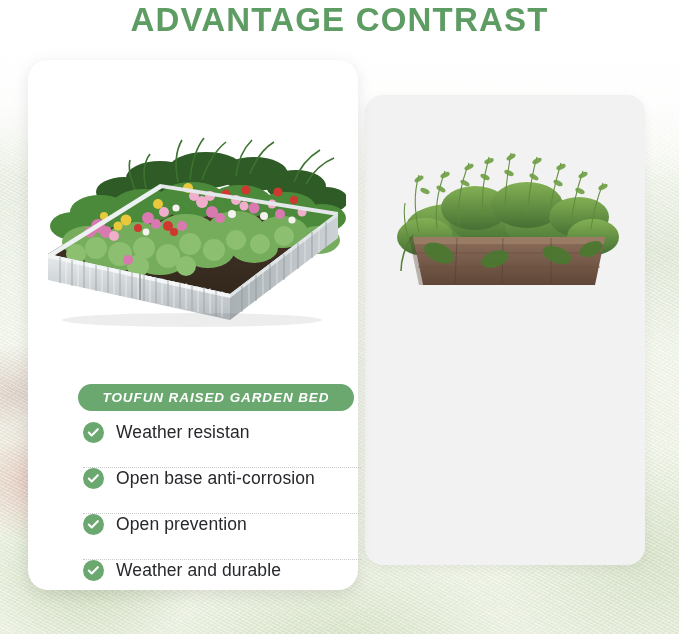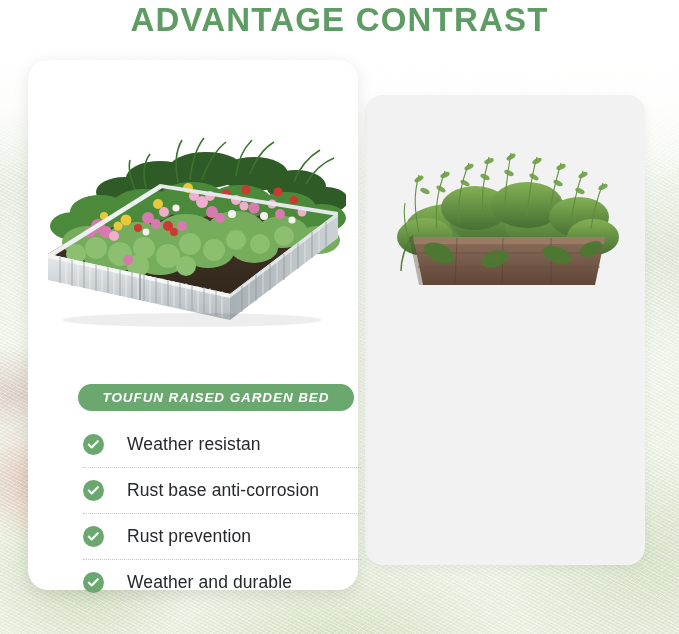--- a/index.html
+++ b/index.html
@@ -127,23 +127,21 @@
   }
 
   
   .list {
     position: absolute;
   }
   .list-left  { left: 55px;  top: 362px; width: 278px; }
 
   .list-item {
     display: flex;
-    align-items: center;
     height: 33px;
-    gap: 11px;
   }
   .list-item + .list-item { border-top: 1px dotted #c9c9c9; }
   .list-left  .list-item { height: 45px; }
 
   .badge-icon {
     flex: 0 0 auto;
     width: 21px;
     height: 21px;
     border-radius: 50%;
     display: flex;
@@ -471,29 +469,29 @@
             </svg>
         </span>
         <span class="item-text">Weather resistan</span>
       </div>
       <div class="list-item">
         <span class="badge-icon icon-check">
           <svg width="13" height="11" viewBox="0 0 13 11">
               <path d="M1.8 5.6 L4.7 8.4 L10.8 2.2" stroke="#ffffff" stroke-width="2.1" fill="none" stroke-linecap="round" stroke-linejoin="round"></path>
             </svg>
         </span>
-        <span class="item-text">Rust base anti-corrosion</span>
+        <span class="item-text">Open base anti-corrosion</span>
       </div>
       <div class="list-item">
         <span class="badge-icon icon-check">
           <svg width="13" height="11" viewBox="0 0 13 11">
               <path d="M1.8 5.6 L4.7 8.4 L10.8 2.2" stroke="#ffffff" stroke-width="2.1" fill="none" stroke-linecap="round" stroke-linejoin="round"></path>
             </svg>
         </span>
-        <span class="item-text">Rust prevention</span>
+        <span class="item-text">Open prevention</span>
       </div>
       <div class="list-item">
         <span class="badge-icon icon-check">
           <svg width="13" height="11" viewBox="0 0 13 11">
               <path d="M1.8 5.6 L4.7 8.4 L10.8 2.2" stroke="#ffffff" stroke-width="2.1" fill="none" stroke-linecap="round" stroke-linejoin="round"></path>
             </svg>
         </span>
         <span class="item-text">Weather and durable</span>
       </div>
     </div>

